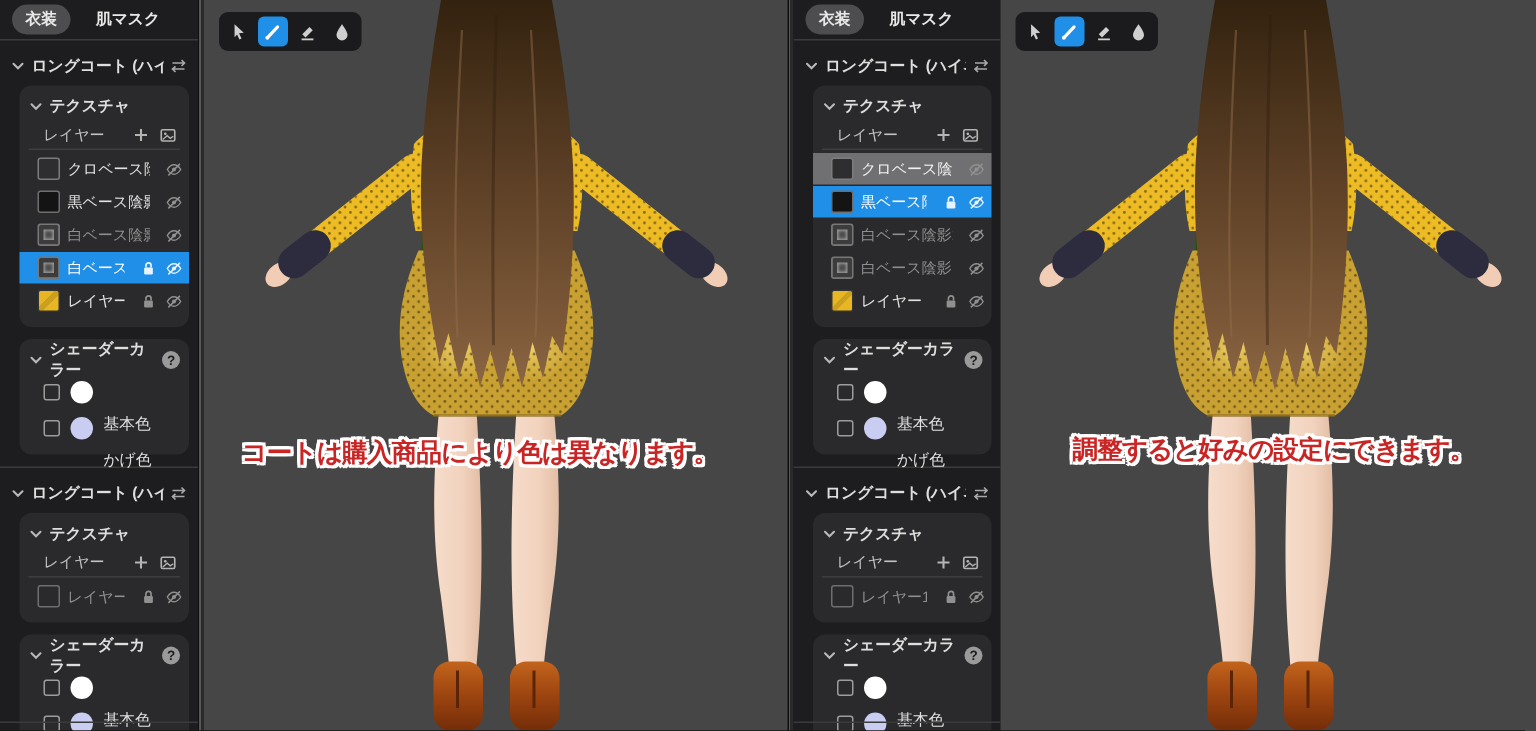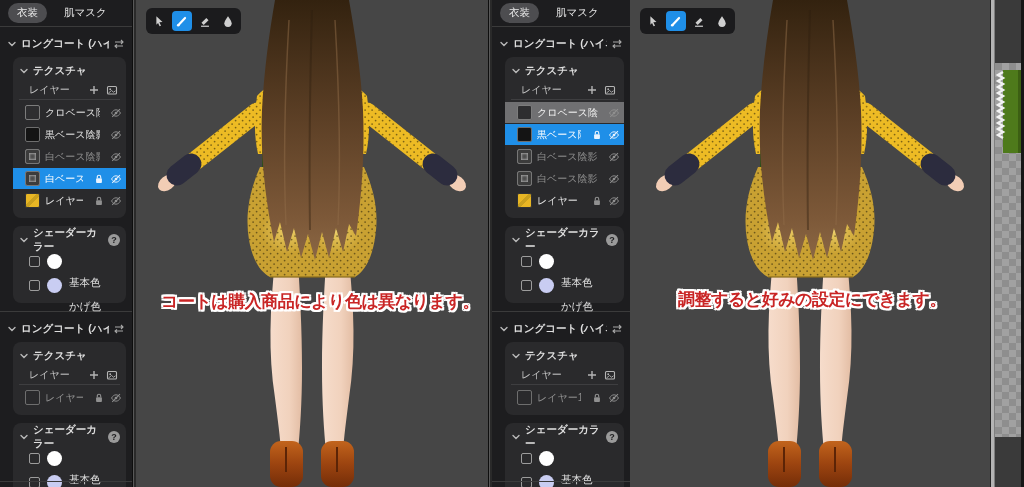--- a/index.html
+++ b/index.html
@@ -7,21 +7,21 @@
   body { font-family:"Liberation Sans","DejaVu Sans",sans-serif; background:#161616; }
   #app { position:relative; width:1024px; height:487px; display:flex; }
 
   
   .sidebar { background:#1d1d1f; height:487px; flex:0 0 auto; overflow:hidden; position:relative; }
   .sidebar-a { width:132px; }
   .sidebar-b { width:138px; }
   .vdivider { flex:0 0 4px; background:linear-gradient(90deg,#0e0e0e 0 1px,#585858 1px 2px,#2a2a2a 2px 4px); height:487px; }
 
   .tabs { display:flex; align-items:center; gap:8px; height:27px; padding:0 8px; border-bottom:1px solid #3b3b3b; }
-  .tab { font-size:10.5px; color:#e8e8e8; font-weight:normal; cursor:default; padding:3px 9px; border-radius:10px; white-space:nowrap; }
+  .tab { font-size:10.5px; color:#e8e8e8; font-weight:bold; cursor:default; padding:3px 9px; border-radius:10px; white-space:nowrap; }
   .tab.active { background:#4d4d50; }
 
   .sec-head { display:flex; align-items:center; gap:4px; height:22px; margin-top:6px; padding:0 7px; color:#dedede; font-size:10.5px; font-weight:bold; white-space:nowrap; overflow:hidden; }
   .sec-head .title { flex:1 1 auto; overflow:hidden; text-overflow:clip; white-space:nowrap; }
   .chev { width:10px; height:10px; flex:0 0 auto; color:#b8b8b8; }
   .swap-ic { width:12px; height:12px; flex:0 0 auto; color:#a8a8a8; }
   .help-ic { width:12px; height:12px; flex:0 0 auto; border-radius:50%; background:#9a9a9a; color:#1d1d1f; font-size:9px; font-weight:bold; display:flex; align-items:center; justify-content:center; }
 
   .card { background:#2a2a2c; border-radius:8px; margin:2px 6px 8px 13px; padding:5px 6px 6px 6px; }
   .tex-head { display:flex; align-items:center; gap:4px; height:18px; color:#dedede; font-size:10.5px; font-weight:bold; }
@@ -47,21 +47,21 @@
 
   .shader-row { display:flex; align-items:center; gap:7px; height:24px; padding:0 2px 0 10px; }
   .cbx { width:11px; height:11px; border:1.4px solid #9c9c9c; border-radius:2px; background:transparent; flex:0 0 auto; }
   .swatch { width:15px; height:15px; border-radius:50%; flex:0 0 auto; }
   .shader-row .lbl { font-size:10.5px; color:#e0e0e0;margin-top:43px; }
   .sec-divider { border-top:1px solid #3b3b3b; margin:8px 0 0 0; }
   .bottom-line { position:absolute; left:0; right:0; bottom:5px; border-top:1px solid #3b3b3b; }
 
   
   .viewport { position:relative; height:487px; background:#464646; overflow:hidden; flex:0 0 auto; }
-  .viewport-a { width:352px; }
+  .viewport-a { width:389px; }
   .viewport-b { width:360px; }
   .char-wrap { position:absolute; top:0; left:50%; transform:translateX(-50%); width:366px; height:487px; }
 
   .toolbar { position:absolute; top:8px; left:10px; display:flex; gap:3px; background:#1b1b1d; border-radius:6px; padding:3px; z-index:5; }
   .tool-btn { width:20px; height:20px; border-radius:4px; display:flex; align-items:center; justify-content:center; color:#cfcfcf; }
   .tool-btn.active { background:#1f8fe8; color:#fff; }
   .tool-btn svg { width:14px; height:14px; }
 
   .annotation { position:absolute; z-index:6; font-size:17px; font-weight:bold; color:#c92525; white-space:nowrap; letter-spacing:-0.5px;
     text-shadow:-2px -2px 0 #fff, 2px -2px 0 #fff, -2px 2px 0 #fff, 2px 2px 0 #fff,

